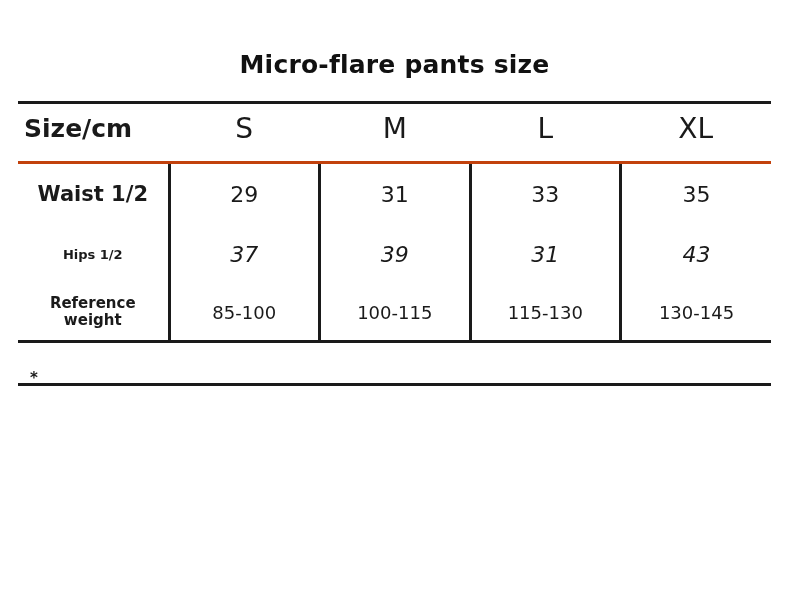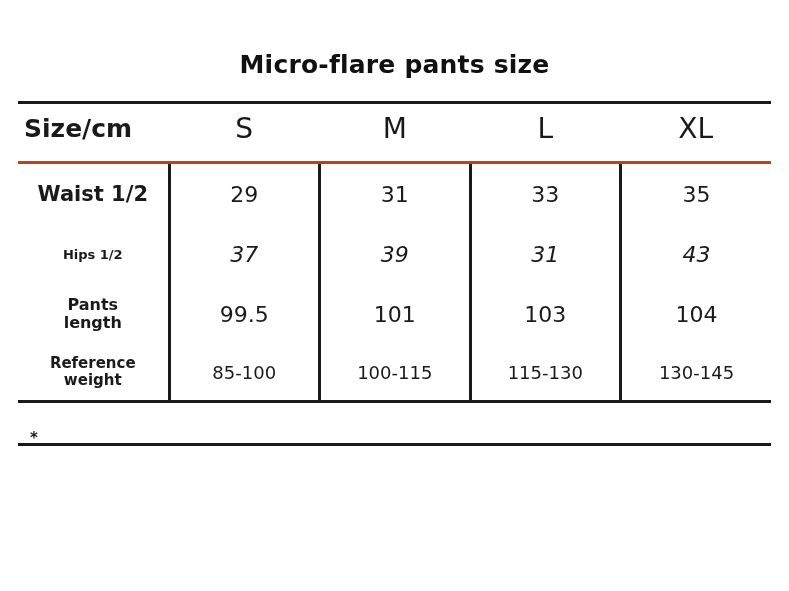--- a/index.html
+++ b/index.html
@@ -146,30 +146,20 @@
           <td class="val">33</td>
           <td class="val">35</td>
         </tr>
         <tr class="r-hips">
           <td class="rowlabel">Hips 1/2</td>
           <td class="val">37</td>
           <td class="val">39</td>
           <td class="val">31</td>
           <td class="val">43</td>
         </tr>
-        <tr class="r-length">
-          <td class="rowlabel">
-            <div>Pants</div>
-            <div>length</div>
-          </td>
-          <td class="val">99.5</td>
-          <td class="val">101</td>
-          <td class="val">103</td>
-          <td class="val">104</td>
-        </tr>
         <tr class="r-weight">
           <td class="rowlabel">
             <div>Reference</div>
             <div>weight</div>
           </td>
           <td class="val">85-100</td>
           <td class="val">100-115</td>
           <td class="val">115-130</td>
           <td class="val">130-145</td>
         </tr>

